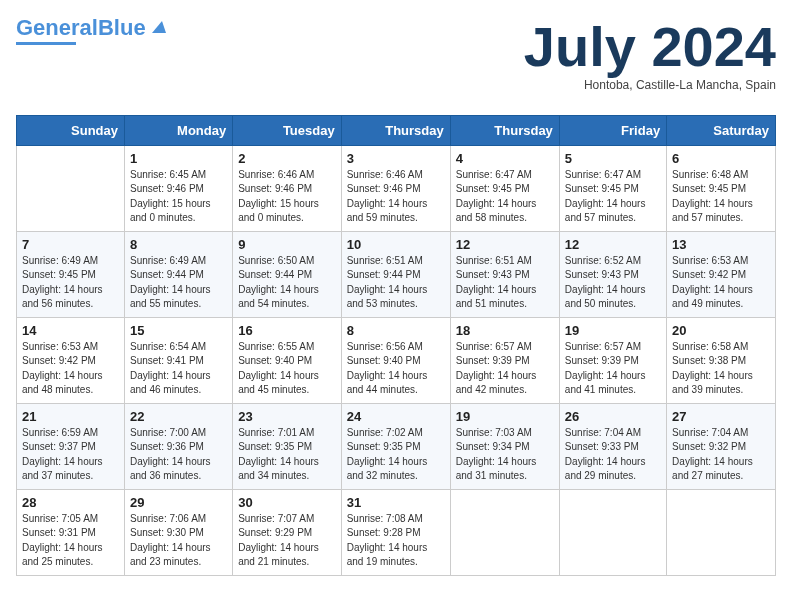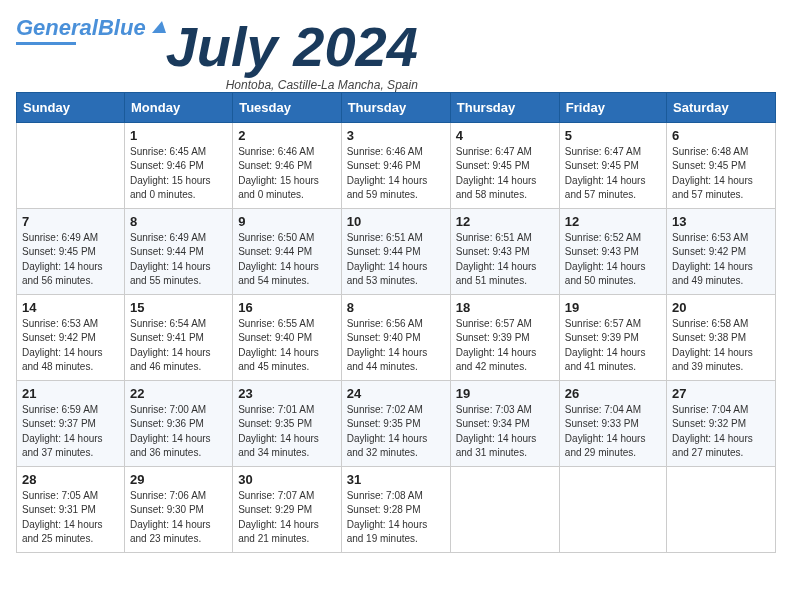--- a/index.html
+++ b/index.html
@@ -5,24 +5,23 @@
     * { box-sizing: border-box; margin: 0; padding: 0; }
     body {
       font-family: Arial, sans-serif;
       background: #fff;
       width: 792px;
       min-height: 612px;
       padding: 16px;
     }
     .header {
       display: flex;
-      justify-content: flex-start;
+      justify-content: space-between;
       align-items: flex-start;
-      margin-bottom: 0;
-      font-style: italic;
+      margin-bottom: 23px;
     }
     .logo {
       display: flex;
       flex-direction: column;
       align-items: flex-start;
     }
     .logo-text {
       font-size: 22px;
       font-weight: bold;
       color: #1a3a5c;
@@ -54,21 +53,21 @@
       width: 100%;
       border-collapse: collapse;
       border: 1px solid #ccc;
     }
     .calendar-table thead tr th {
       background: #2a6db5;
       color: #fff;
       font-size: 13px;
       font-weight: bold;
       padding: 7px 6px;
-      text-align: left;
+      text-align: right;
       border: 1px solid #1a5a9a;
     }
     .calendar-table tbody tr td {
       border: 1px solid #ccc;
       vertical-align: top;
       padding: 5px 5px 5px 5px;
       min-height: 80px;
       width: 113px;
       background: #fff;
     }

